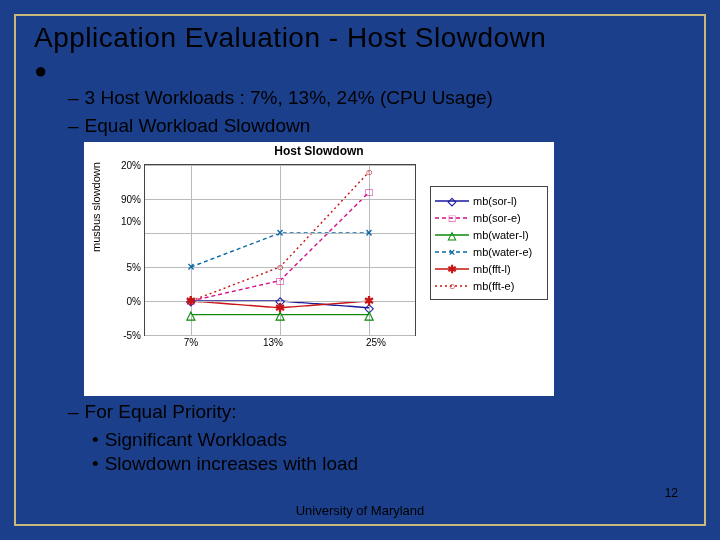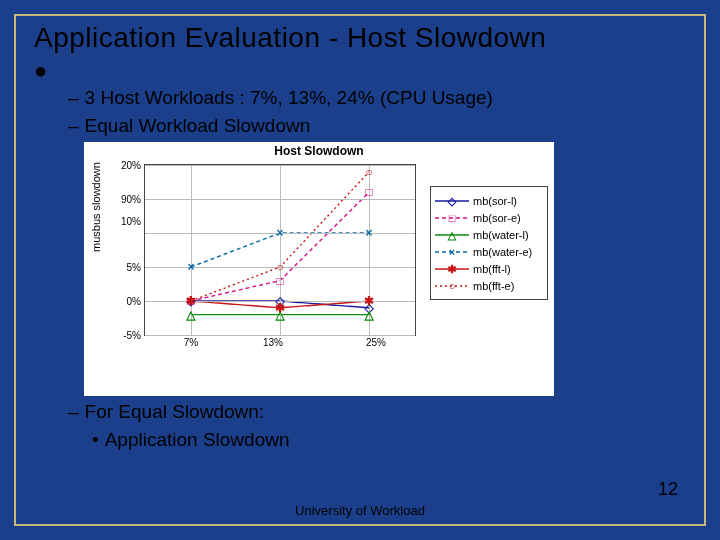--- a/index.html
+++ b/index.html
@@ -41,21 +41,21 @@
   .sub-list-inner{
     margin-left:58px;
     font-size:19px;
     line-height:24px;
   }
   .sub-list-inner .dot{margin-right:6px;}
   .page-num{
     position:absolute;
     right:26px;
     bottom:24px;
-    font-size:18px;
+    font-size:12px;
     color:#000;
   }
   .footer{
     position:absolute;
     left:0;right:0;bottom:6px;
     text-align:center;
     font-size:13px;
   }
 
   
@@ -246,21 +246,24 @@
         <div class="legend-row">
           <div class="legend-line"><svg width="34" height="12">
               <line x1="0" y1="6" x2="34" y2="6" stroke="#c81414" stroke-width="1.4" stroke-dasharray="2 3"></line>
             </svg><div class="legend-mark" style="color: rgb(200, 20, 20);">○</div></div>
           <span>mb(fft-e)</span>
         </div>
       </div>
   </div>
 
   <div class="sub-list">
-    <span class="dash">–</span><span>For Equal Slowdown:</span>
+    <span class="dash">–</span><span>For Equal Priority:</span>
   </div>
   <div class="sub-list-inner">
-    <span class="dot">•</span><span>Application Slowdown</span>
-  </div>
-
-  <div class="footer">University of Workload</div>
+    <span class="dot">•</span><span>Significant Workloads</span>
+  </div>
+  <div class="sub-list-inner">
+    <span class="dot">•</span><span>Slowdown increases with load</span>
+  </div>
+
+  <div class="footer">University of Maryland</div>
   <div class="page-num">12</div>
 </div>
 
 </body></html>

